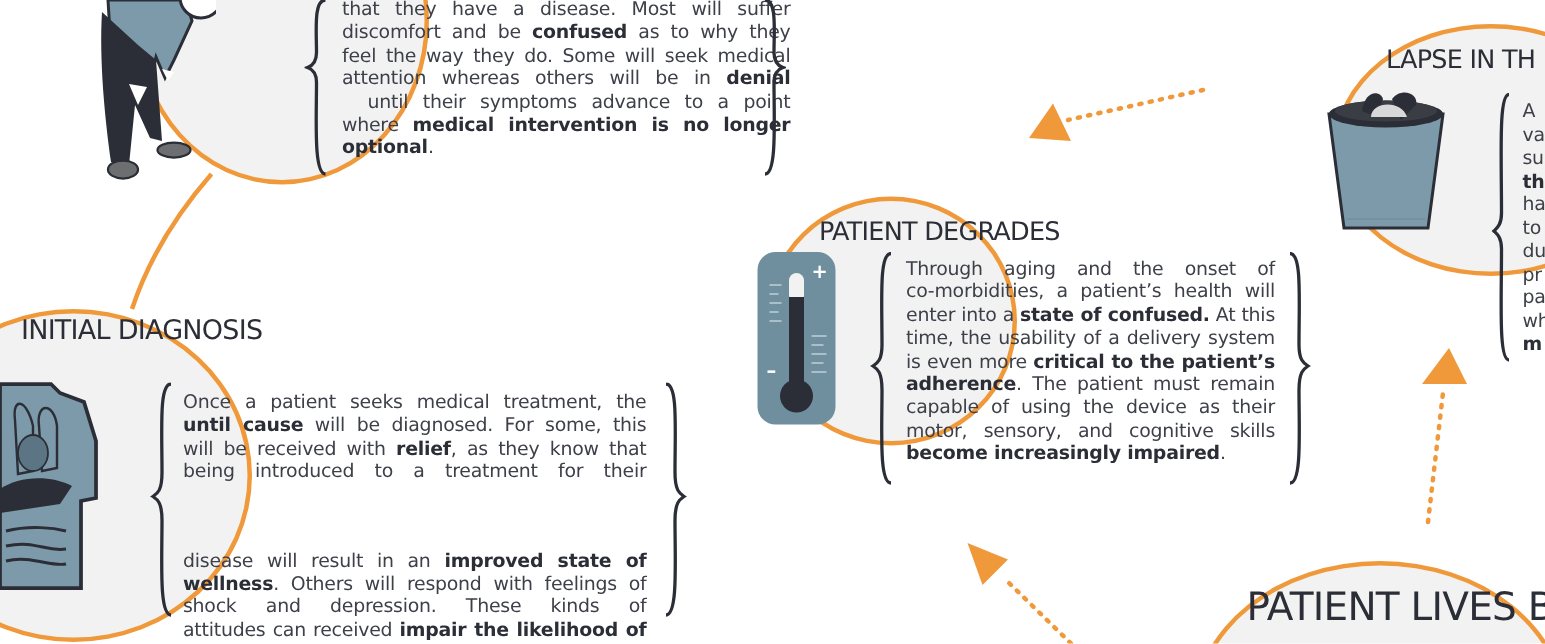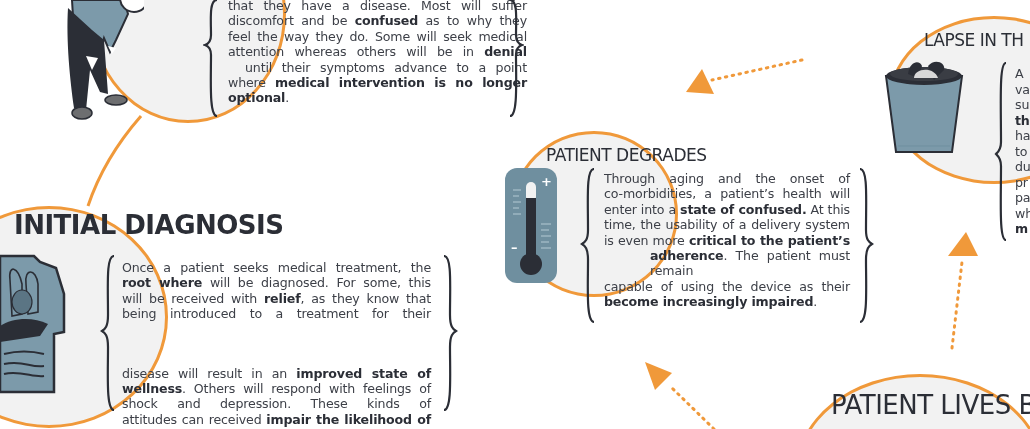--- a/index.html
+++ b/index.html
@@ -69,35 +69,35 @@
     <div style="text-align: justify; text-align-last: justify;"><span>attention whereas others will be in </span><b>denial</b></div>
     <div style="text-align: justify; text-align-last: justify; margin-left: 17px;"><span>until their symptoms advance to a point</span></div>
     <div style="text-align: justify; text-align-last: justify;"><span>where </span><b>medical intervention is no longer</b></div>
     <div style="text-align: left; text-align-last: left;"><b>optional</b><span>.</span></div>
   </div>
 <svg class="brace" style="left:508px; top:0;" width="16" height="118" viewBox="0 0 16 118">
   <path d="M2,0 C10,0 8,20 8,35 C8,42 11,44 14,45 C11,46 8,48 8,55 C8,80 10,116 2,116" stroke="#2b2e36" stroke-width="2.2" fill="none"></path>
 </svg>
 
 <div class="circle" style="left:-70px; top:206px; width:238px; height:222px;"></div>
-<div class="title" style="left:14px; top:210px; font-size:26px;font-weight:bold;">INITIAL DIAGNOSIS</div>
+<div class="title" style="left:14px; top:210px; font-size:18px;">INITIAL DIAGNOSIS</div>
 <svg class="icon" style="left:0; top:254px;" width="72" height="140" viewBox="0 0 72 140">
   <path d="M0,2 L34,2 L40,8 L56,14 L64,40 L64,78 L54,80 L54,138 L0,138 Z" fill="#7c9aaa" stroke="#2b2e36" stroke-width="2.5"></path>
   <path d="M10,26 C8,10 18,12 22,30 L22,60 L12,62 Z" fill="none" stroke="#2b2e36" stroke-width="1.6"></path>
   <path d="M26,30 C24,14 36,14 38,30 L38,58 L28,60 Z" fill="none" stroke="#2b2e36" stroke-width="1.6"></path>
   <ellipse cx="22" cy="48" rx="10" ry="12" fill="#5b7584" stroke="#2b2e36" stroke-width="1.2"></ellipse>
   <path d="M0,72 C12,64 32,62 48,70 L40,82 L0,88 Z" fill="#2b2e36"></path>
   <path d="M4,100 C20,96 36,98 44,100 M4,110 C24,106 30,114 44,112 M4,120 C20,116 34,124 44,122" stroke="#2b2e36" stroke-width="2" fill="none"></path>
 </svg>
 <svg class="brace" style="left:100px; top:255px;" width="16" height="157" viewBox="0 0 16 157">
   <path d="M14,1 C6,1 8,30 8,60 C8,72 5,74 2,76 C5,78 8,80 8,92 C8,120 6,155 14,155" stroke="#2b2e36" stroke-width="2.2" fill="none"></path>
 </svg>
 <div class="para" style="left:122px; top:260px; width:309px;" id="para-diagnosis">
     <div style="text-align: justify; text-align-last: justify;"><span>Once a patient seeks medical treatment, the</span></div>
-    <div style="text-align: justify; text-align-last: justify;"><b>root where</b><span> will be diagnosed. For some, this</span></div>
+    <div style="text-align: justify; text-align-last: justify;"><b>until cause</b><span> will be diagnosed. For some, this</span></div>
     <div style="text-align: justify; text-align-last: justify;"><span>will be received with </span><b>relief</b><span>, as they know that</span></div>
     <div style="text-align: justify; text-align-last: justify;"><span>being introduced to a treatment for their</span></div>
     <div style="text-align: justify; text-align-last: justify; margin-top: 44px;"><span>disease will result in an </span><b>improved state of</b></div>
     <div style="text-align: justify; text-align-last: justify;"><b>wellness</b><span>. Others will respond with feelings of</span></div>
     <div style="text-align: justify; text-align-last: justify;"><span>shock and depression. These kinds of</span></div>
     <div style="text-align: justify; text-align-last: justify;"><span>attitudes can received </span><b>impair the likelihood of</b></div>
     <div style="text-align: left; text-align-last: left;"><b>adherence</b><span>.</span></div>
   </div>
 <svg class="brace" style="left:442px; top:255px;" width="16" height="157" viewBox="0 0 16 157">
   <path d="M2,1 C10,1 8,30 8,60 C8,72 11,74 14,76 C11,78 8,80 8,92 C8,120 10,155 2,155" stroke="#2b2e36" stroke-width="2.2" fill="none"></path>
@@ -128,22 +128,23 @@
 </div>
 <svg class="brace" style="left:580px; top:168px;" width="16" height="156" viewBox="0 0 16 156">
   <path d="M14,1 C6,1 8,30 8,62 C8,72 5,74 2,76 C5,78 8,80 8,92 C8,120 6,154 14,154" stroke="#2b2e36" stroke-width="2.2" fill="none"></path>
 </svg>
 <div class="para" style="left:604px; top:171px; width:246px;" id="para-degrades">
     <div style="text-align: justify; text-align-last: justify;"><span>Through aging and the onset of</span></div>
     <div style="text-align: justify; text-align-last: justify;"><span>co-morbidities, a patient’s health will</span></div>
     <div style="text-align: justify; text-align-last: justify;"><span>enter into a </span><b>state of confused.</b><span> At this</span></div>
     <div style="text-align: justify; text-align-last: justify;"><span>time, the usability of a delivery system</span></div>
     <div style="text-align: justify; text-align-last: justify;"><span>is even more </span><b>critical to the patient’s</b></div>
-    <div style="text-align: justify; text-align-last: justify; margin-left: 46px;"><b>adherence</b><span>. The patient must remain</span></div>
+    <div style="text-align: justify; text-align-last: justify;"><b>adherence</b><span>. The patient must remain</span></div>
     <div style="text-align: justify; text-align-last: justify;"><span>capable of using the device as their</span></div>
+    <div style="text-align: justify; text-align-last: justify;"><span>motor, sensory, and cognitive skills</span></div>
     <div style="text-align: left; text-align-last: left;"><b>become increasingly impaired</b><span>.</span></div>
   </div>
 <svg class="brace" style="left:858px; top:168px;" width="16" height="156" viewBox="0 0 16 156">
   <path d="M2,1 C10,1 8,30 8,62 C8,72 11,74 14,76 C11,78 8,80 8,92 C8,120 10,154 2,154" stroke="#2b2e36" stroke-width="2.2" fill="none"></path>
 </svg>
 
 <div class="circle" style="left:889px; top:16px; width:210px; height:168px;"></div>
 <div class="title" style="left:924px; top:30px; font-size:17px;">LAPSE IN TH</div>
 <svg class="icon" style="left:884px; top:58px;" width="80" height="98" viewBox="0 0 80 98">
   <path d="M2,18 L78,18 L68,94 L12,94 Z" fill="#7c9aaa" stroke="#2b2e36" stroke-width="2"></path>

